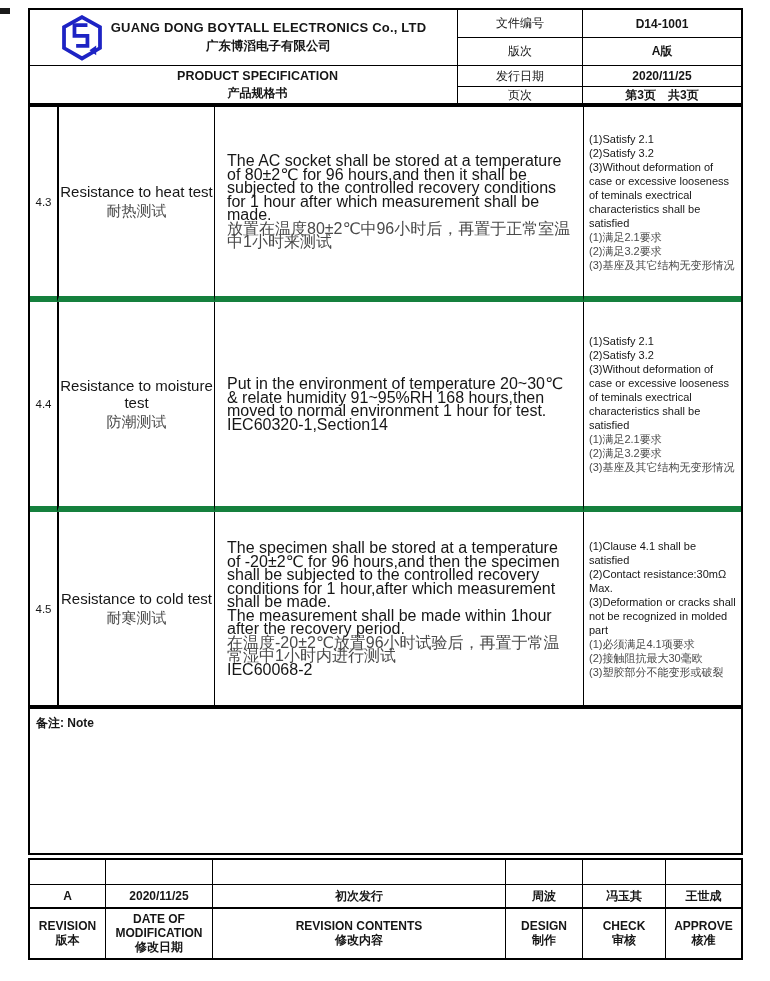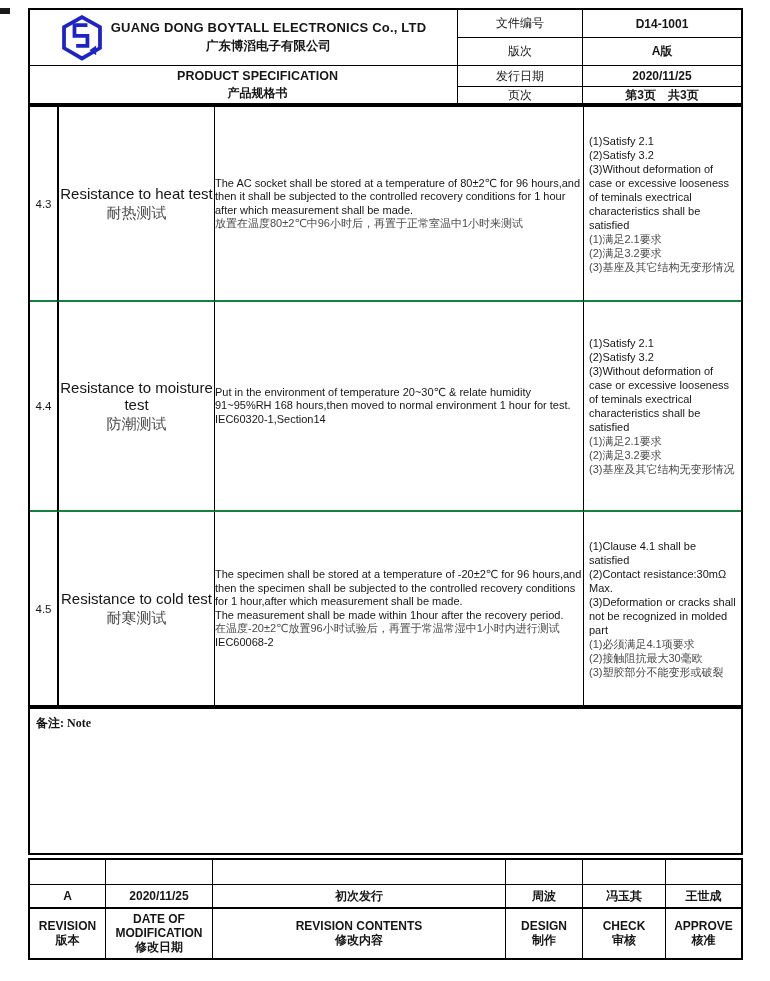--- a/index.html
+++ b/index.html
@@ -22,34 +22,34 @@
   .meta-label { border-left:1px solid #000; font-size:12px; font-weight:normal; }
   .meta-value { border-left:1px solid #000; font-size:12px; font-weight:bold; }
   .hb { border-bottom:1px solid #000; }
   .logo-wrap { width:42px; height:46px; flex:0 0 auto; }
 
   
   .main-table { position:absolute; left:28px; top:105px; width:715px; height:602px;
     display:grid; grid-template-columns:27px 157px 369px 1fr; grid-template-rows:195px 210px 1fr;
     border:2px solid #000; }
   .mcell { display:flex; flex-direction:column; justify-content:center; }
-  .rb { border-bottom:2px solid #15803d; }
+  .rb { border-bottom:6px solid #15803d; }
   .c2 { border-left:2px solid #000; }
   .c34 { border-left:1px solid #000; }
   .no-cell { align-items:center; font-size:11.5px; }
   .name-cell { align-items:center; text-align:center; font-size:15px; }
   .name-cn { color:#4a4a4a; margin-top:2px; }
-  .desc-cell { padding:4px 0; font-size:11px; line-height:13.5px; }
+  .desc-cell { padding:4px 12px; font-size:16px; line-height:13.5px; }
   .req-cell { padding:4px 5px; font-size:11px; line-height:14px; }
   .cn { color:#4a4a4a; }
   .en { color:#161616; }
 
   
   .note-box { position:absolute; left:28px; top:707px; width:715px; height:148px;
-    border:2px solid #000; padding:4px 6px;font-family:Liberation Serif, serif; }
+    border:2px solid #000; padding:4px 6px; }
   .note-label { font-size:12px; font-weight:bold; }
 
   
   .footer-table { position:absolute; left:28px; top:858px; width:715px; height:102px;
     display:grid; grid-template-columns:75px 107px 293px 77px 83px 1fr; grid-template-rows:24px 23px 1fr;
     border:2px solid #000; }
   .fcell { display:flex; flex-direction:column; align-items:center; justify-content:center; text-align:center; }
   .fbl { border-left:1px solid #000; }
   .fbt { border-top:1px solid #000; }
   .fbt2 { border-top:2px solid #000; }

